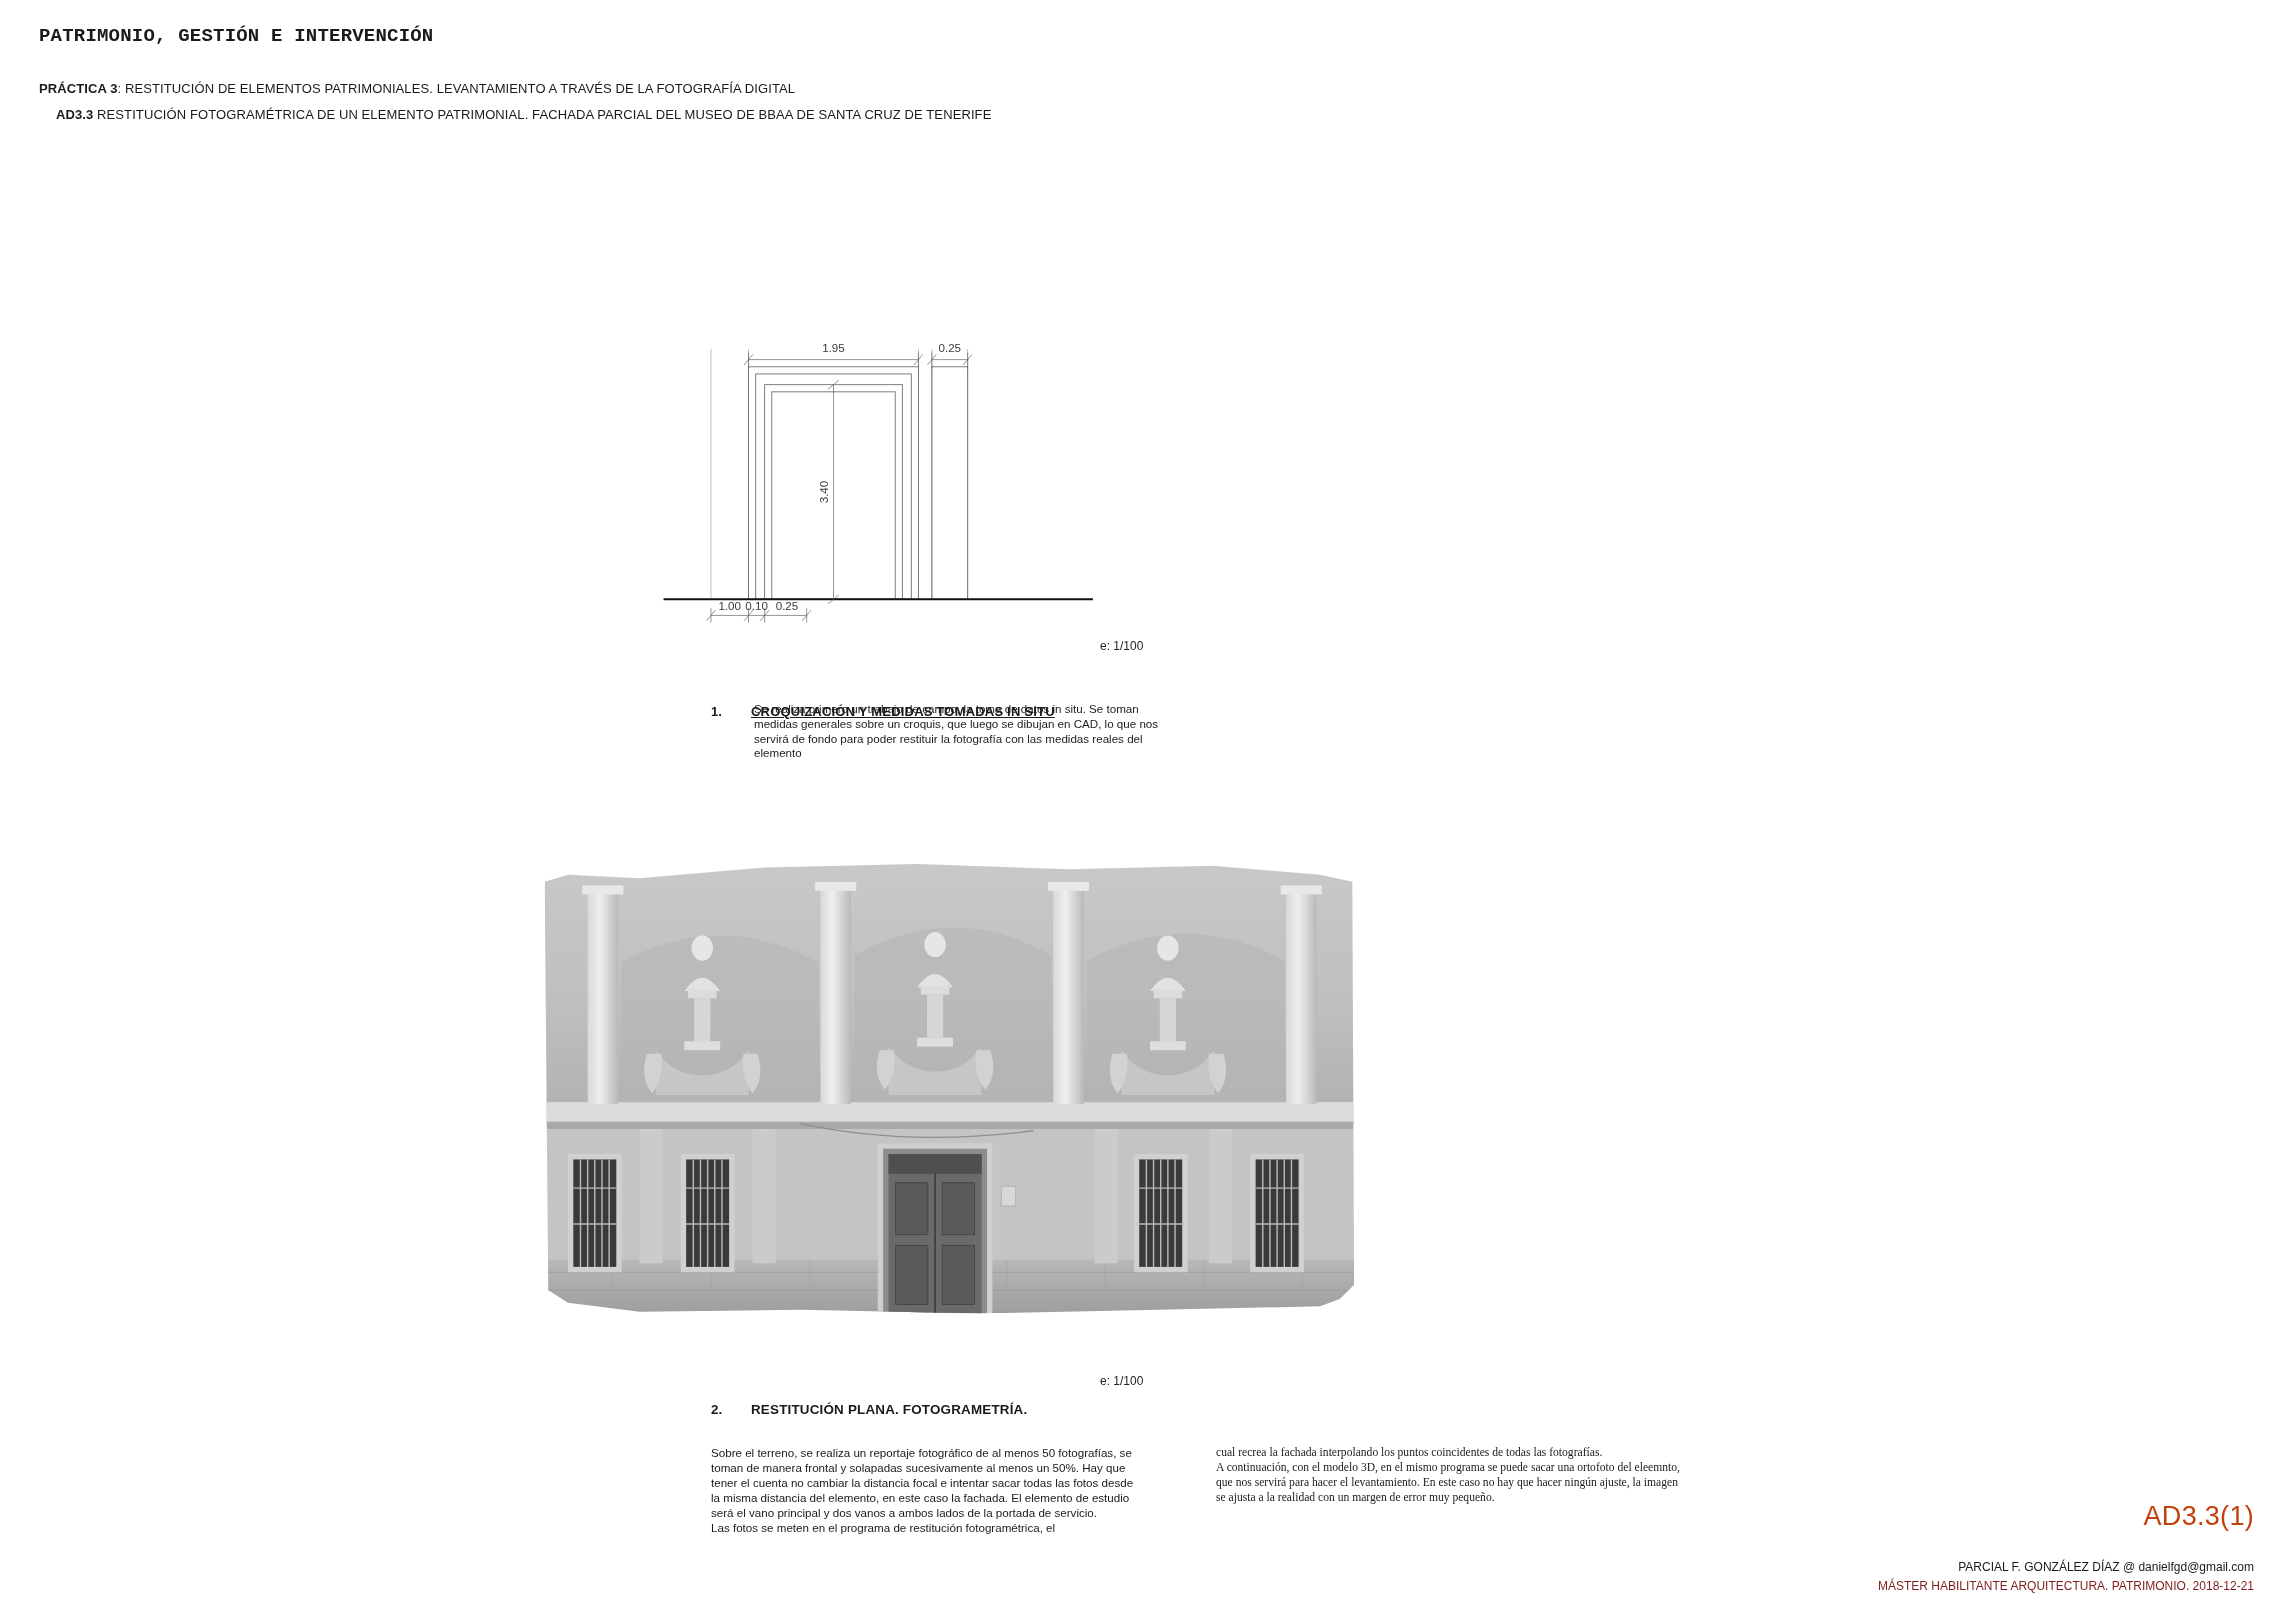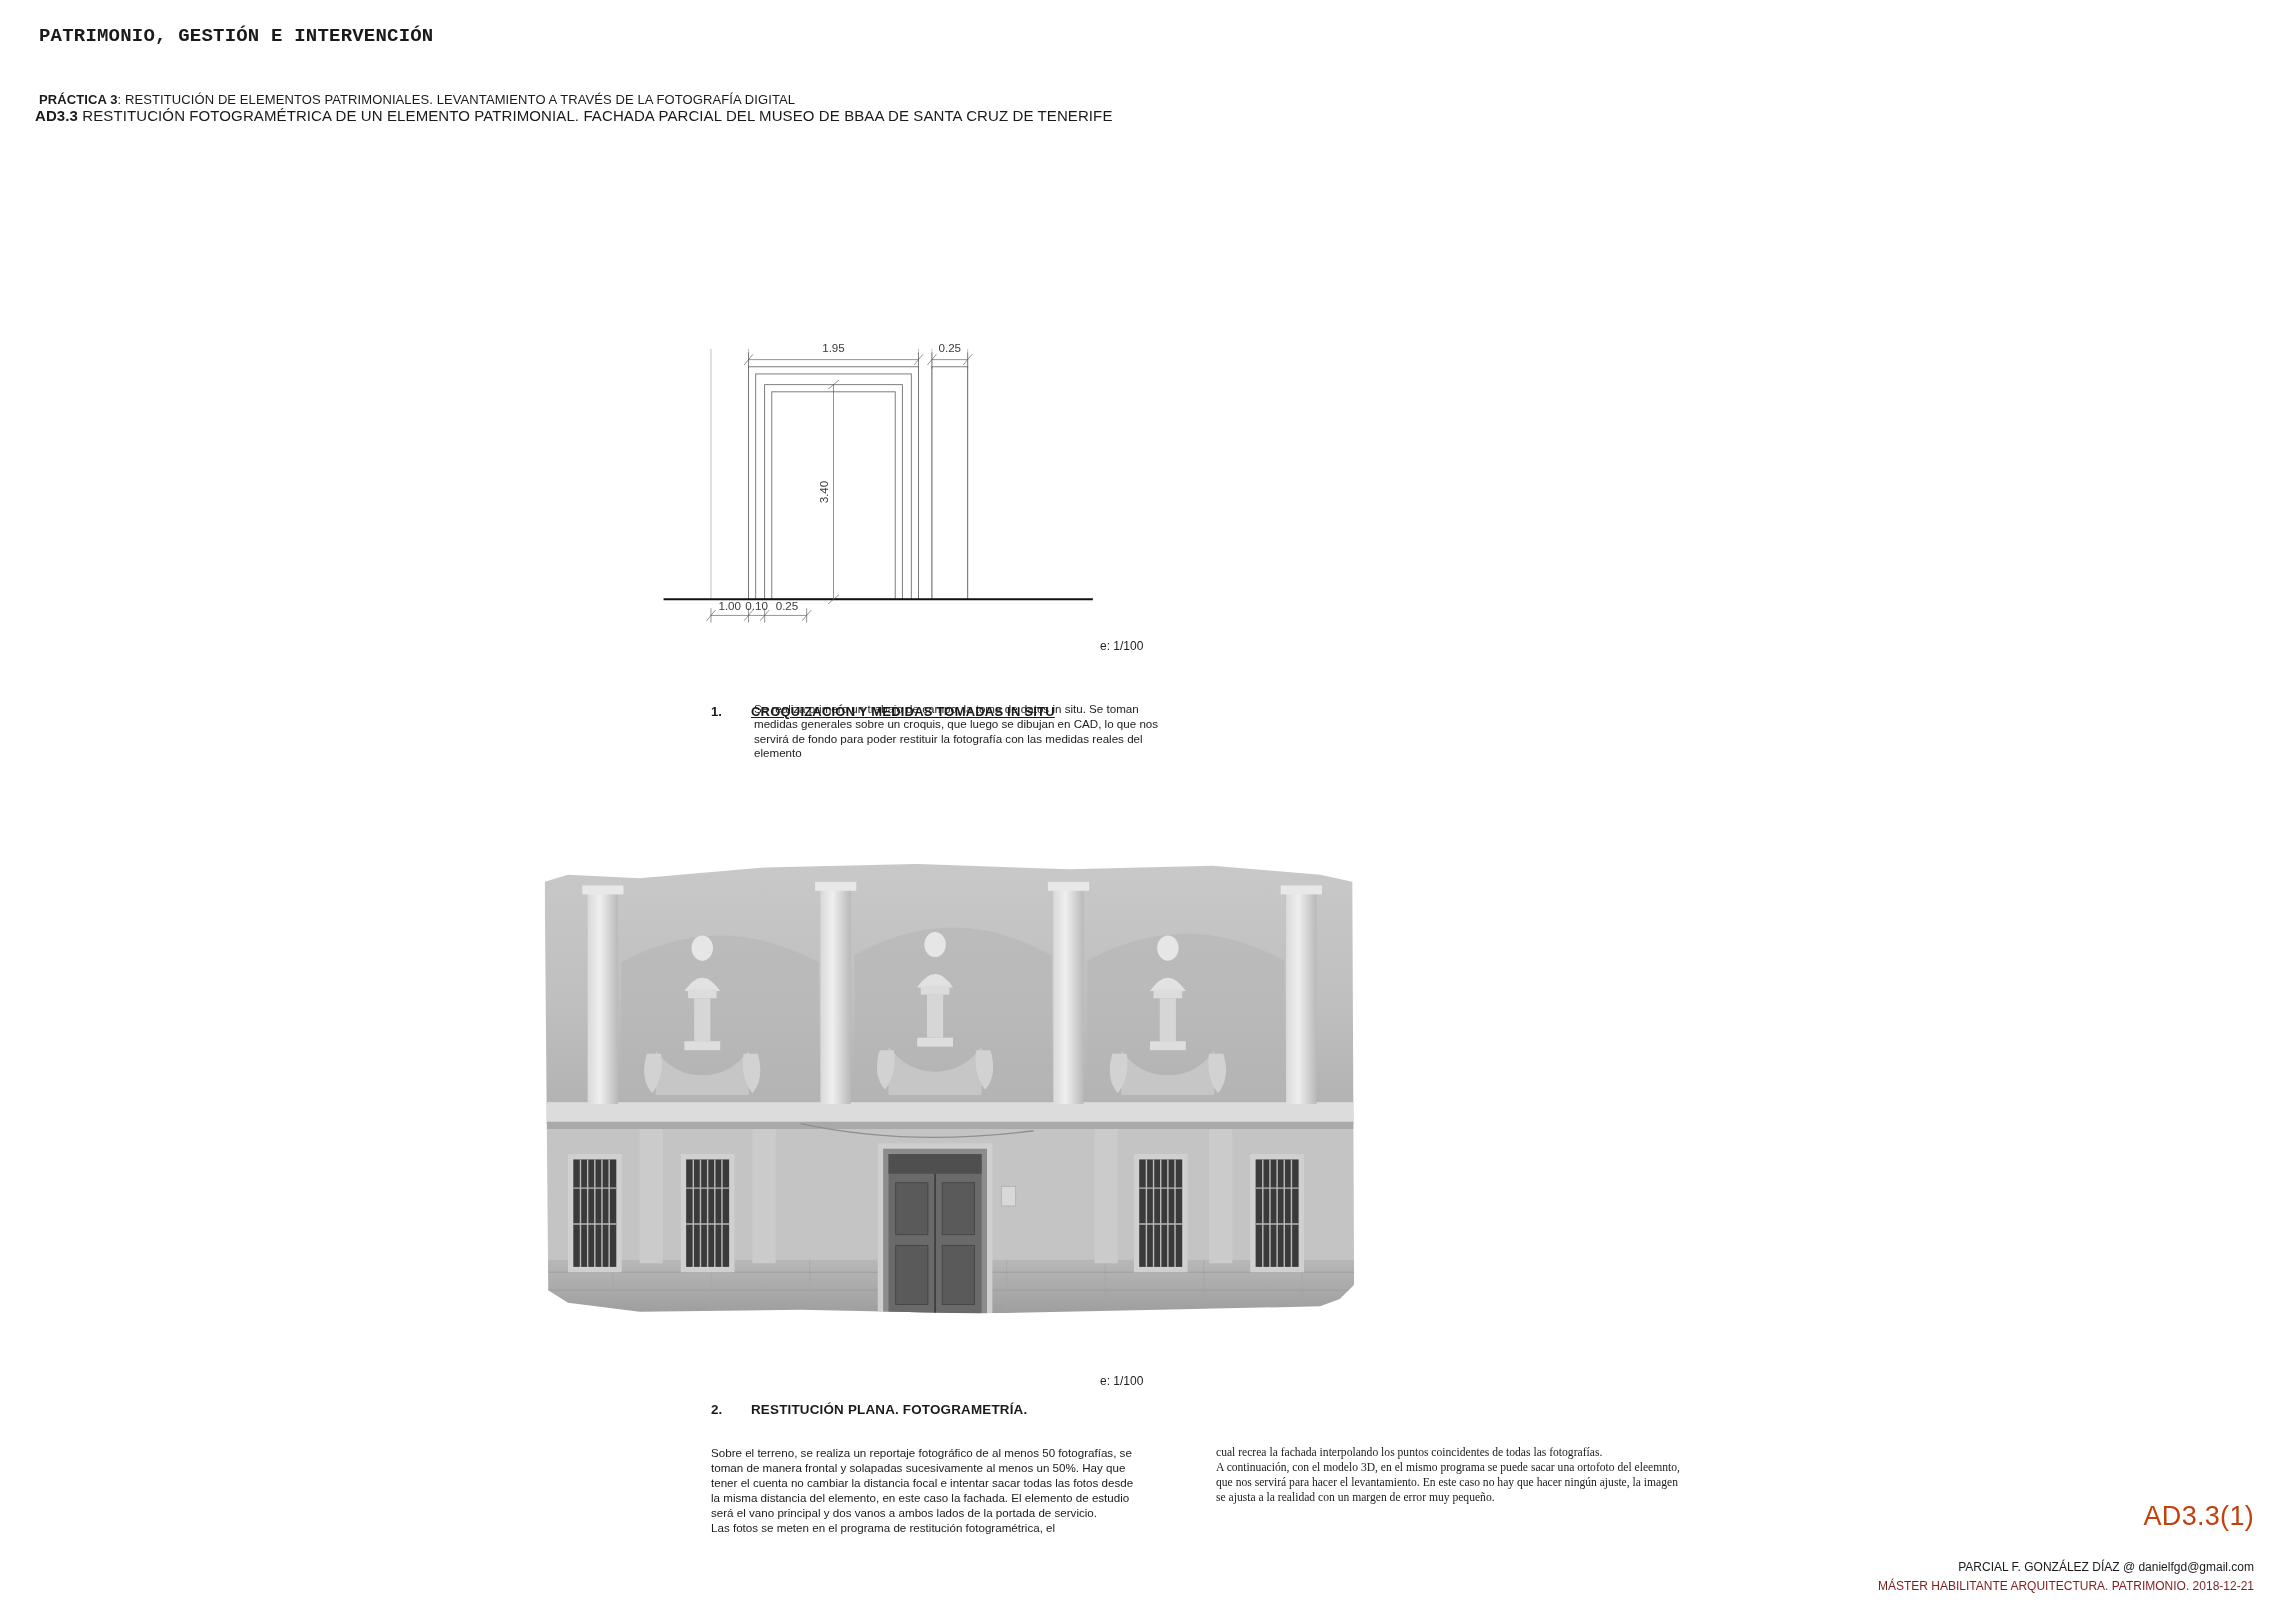--- a/index.html
+++ b/index.html
@@ -22,31 +22,31 @@
     left: 39px;
     top: 25px;
     font-size: 19px;
     font-weight: bold;
     letter-spacing: 0.2px;
     font-family: Liberation Mono, monospace;
   }
   .practice-line {
     position: absolute;
     left: 39px;
-    top: 92px;
+    top: 81px;
     font-size: 13px;
     letter-spacing: 0.1px;
     white-space: nowrap;
   }
   .practice-line .b { font-weight: bold; }
   .code-line {
     position: absolute;
-    left: 35px;
+    left: 56px;
     top: 107px;
-    font-size: 15px;
+    font-size: 13px;
     letter-spacing: 0.1px;
     white-space: nowrap;
   }
   .code-line .b { font-weight: bold; }
 
   
   .cad-wrap {
     position: absolute;
     left: 663px;
     top: 331px;

